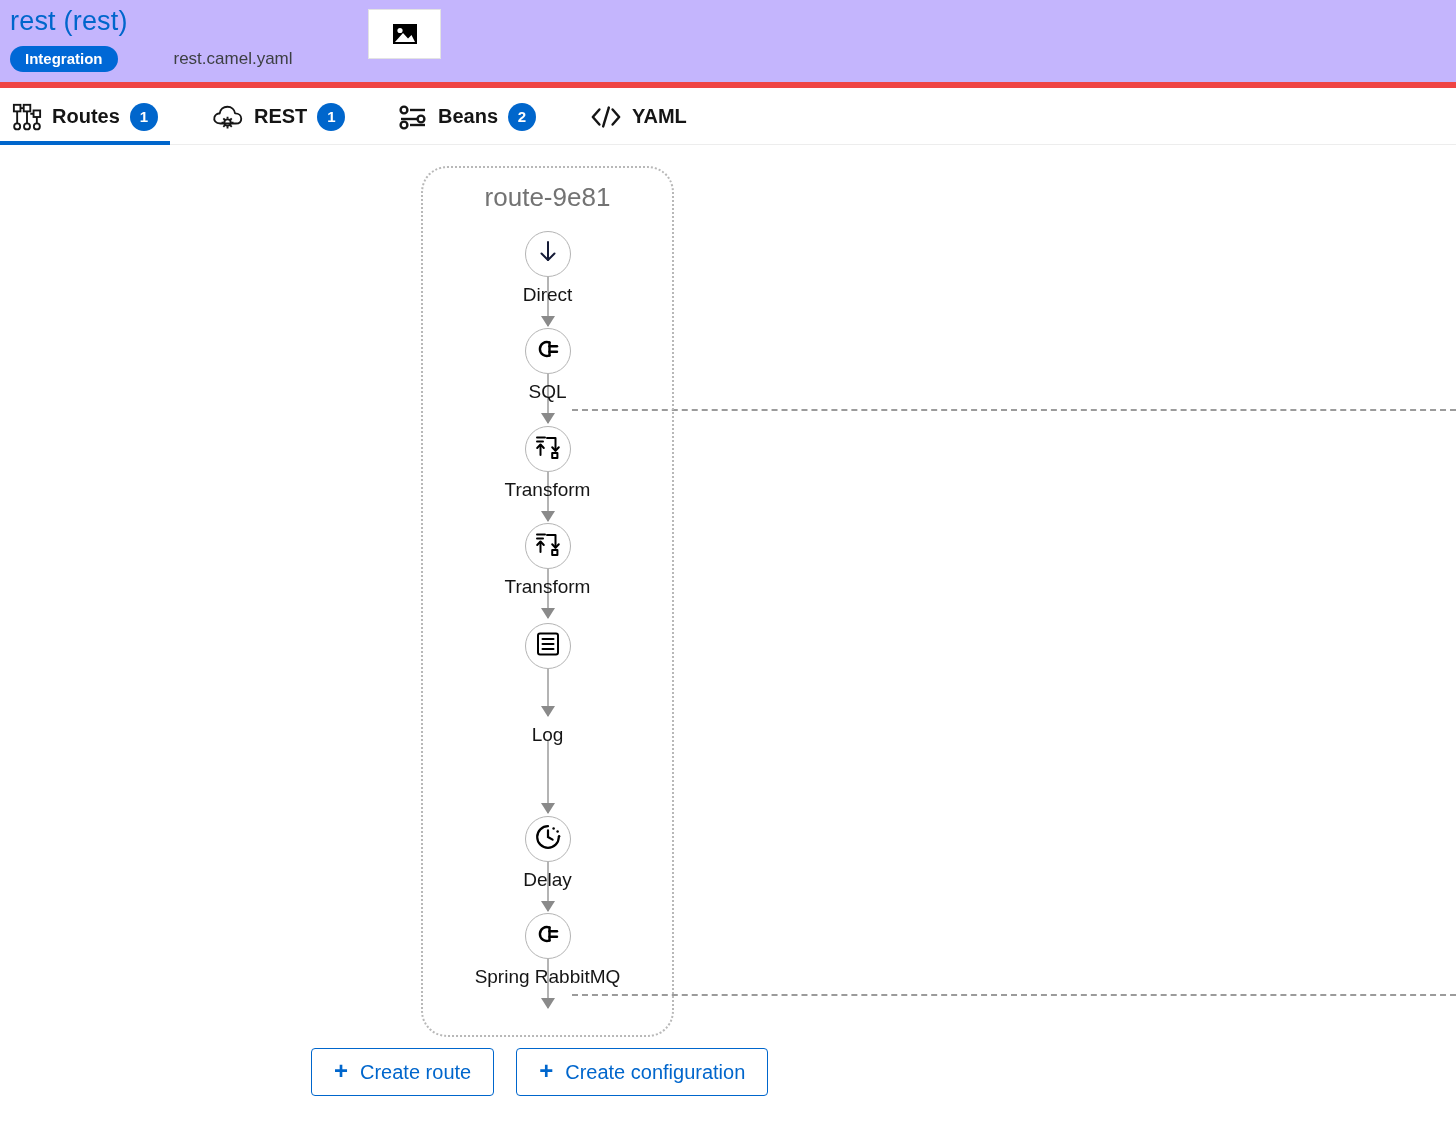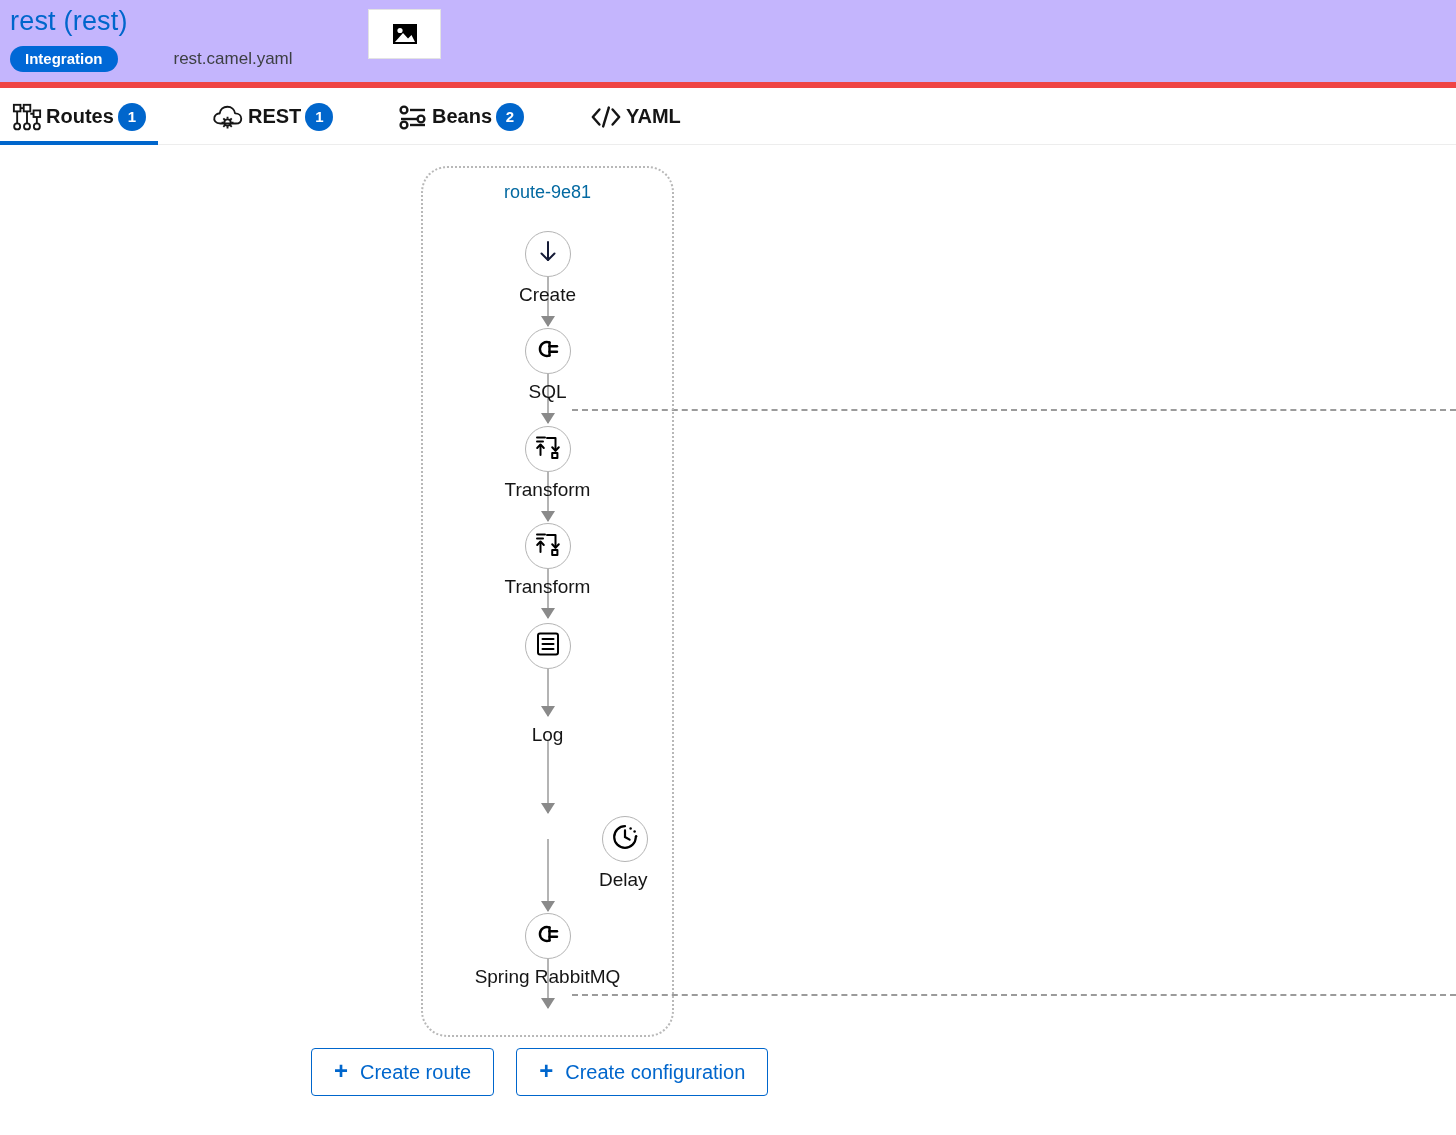--- a/index.html
+++ b/index.html
@@ -72,21 +72,21 @@
     height: 57px;
     border-bottom: 1px solid #ededed;
     background: #fff;
   }
   .tab {
     position: absolute;
     top: 0;
     height: 57px;
     display: flex;
     align-items: center;
-    gap: 4px;
+    gap: 10px;
     padding: 0 12px;
     cursor: pointer;
     user-select: none;
   }
   .tab .tab-icon { display: flex; align-items: center; }
   .tab .tab-label {
     font-size: 20px;
     font-weight: 700;
     color: #151515;
     white-space: nowrap;
@@ -141,22 +141,22 @@
     border-radius: 26px;
     background: transparent;
     z-index: 2;
   }
   #route-title {
     position: absolute;
     top: 14px;
     left: 0;
     width: 100%;
     text-align: center;
-    font-size: 18px;
-    color: #0369a1;
+    font-size: 26px;
+    color: #737373;
   }
 
   .node {
     position: absolute;
     left: 50%;
     transform: translateX(-50%);
     width: 200px;
     display: flex;
     flex-direction: column;
     align-items: center;
@@ -355,21 +355,21 @@
       <div class="node-circle">
         <span>
           <svg width="26" height="26" viewBox="0 0 26 26" aria-hidden="true">
             <g fill="none" stroke="#151b36" stroke-width="2" stroke-linecap="round" stroke-linejoin="round">
               <path d="M13 3 V21"></path>
               <path d="M6.5 14.5 L13 21 L19.5 14.5"></path>
             </g>
           </svg>
         </span>
       </div>
-      <div class="node-label">Create</div>
+      <div class="node-label">Direct</div>
     </div>
 
     <div class="node" style="top:160px;">
       <div class="node-circle">
         <span>
           <svg width="28" height="24" viewBox="0 0 28 24" aria-hidden="true">
             <g fill="none" stroke="#000" stroke-width="2.4" stroke-linecap="round">
               <path d="M15.5 5.5 A7 7 0 1 0 15.5 18.5"></path>
               <path d="M15.5 5.5 V18.5"></path>
               <path d="M15.5 9.2 H23"></path>
@@ -429,21 +429,21 @@
               <path d="M7.5 13 H18.5"></path>
               <path d="M7.5 18 H18.5"></path>
             </g>
           </svg>
         </span>
       </div>
       <div class="node-label">Log</div>
     </div>
 
 
-    <div class="node" style="top:648px;align-items:flex-end;">
+    <div class="node" style="top:648px;">
       <div class="node-circle">
         <span>
           <svg width="28" height="28" viewBox="0 0 28 28" aria-hidden="true">
             <g fill="none" stroke="#000" stroke-width="2.2" stroke-linecap="round">
               <path d="M14 3.2 A10.8 10.8 0 1 0 24.8 14"></path>
               <path d="M14 7.4 V14 L18.6 16.6"></path>
             </g>
             <g fill="#000">
               <circle cx="19.6" cy="5.6" r="1.25"></circle>
               <circle cx="23.6" cy="8.6" r="1.25"></circle>

